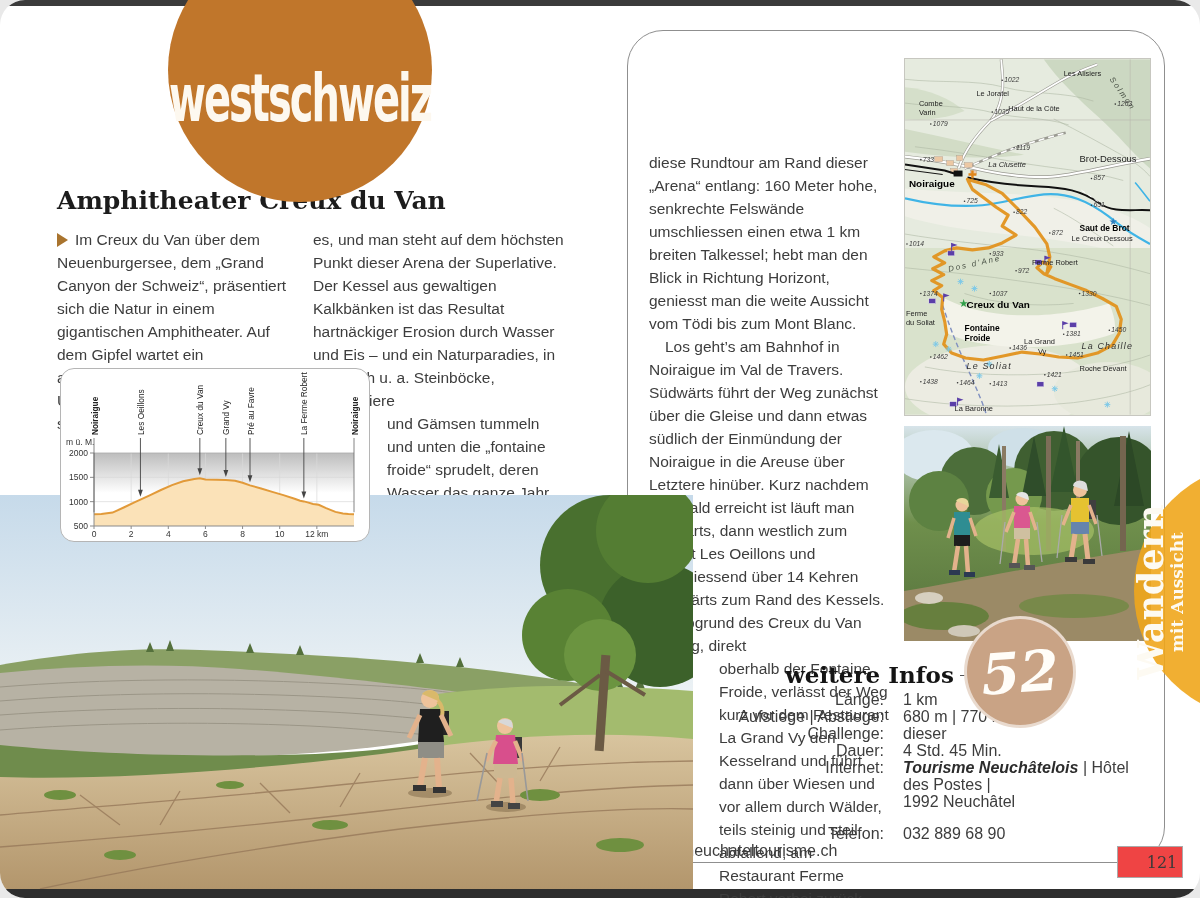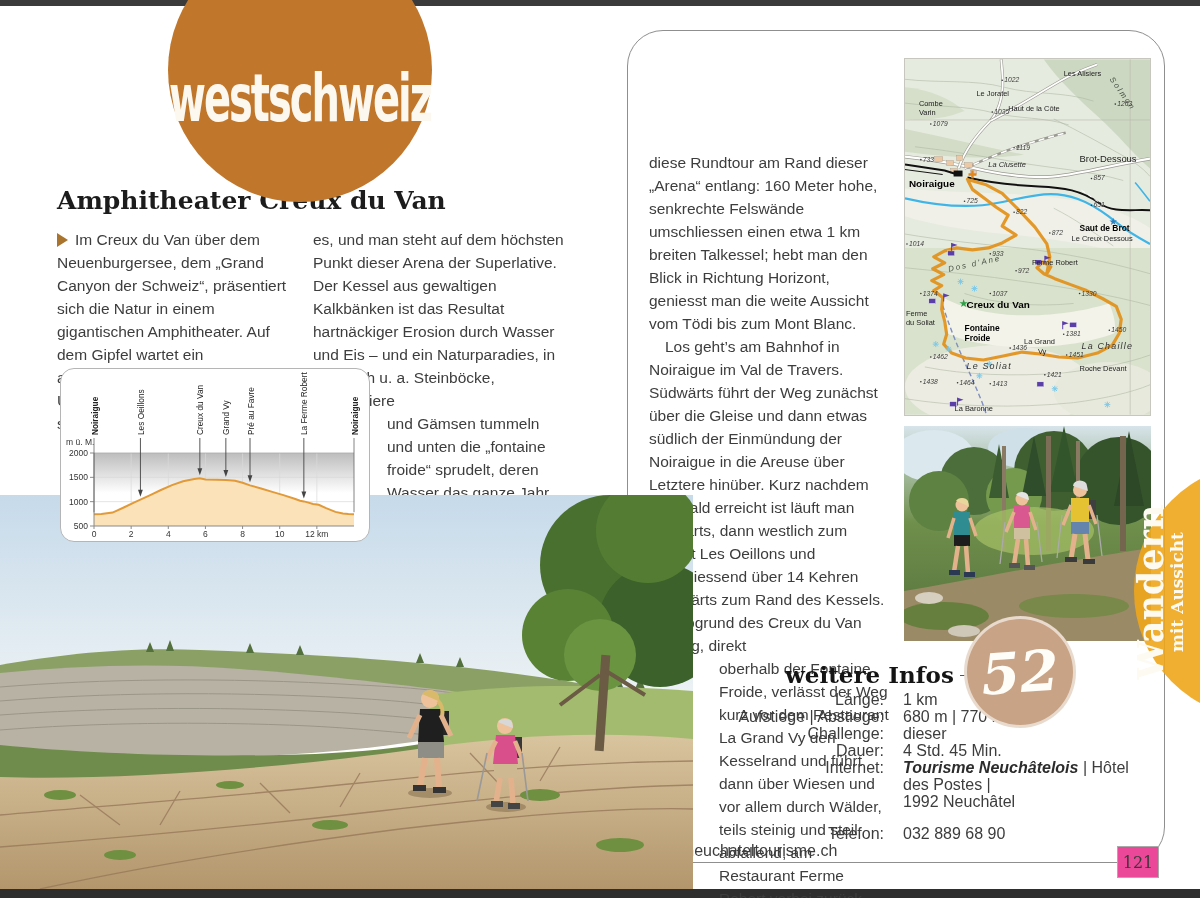--- a/index.html
+++ b/index.html
@@ -1,17 +1,17 @@
 <!DOCTYPE html>
 <html><head>
 <meta charset="utf-8">
 <style>
   html,body{margin:0;padding:0;background:#e9e9e9;}
   .page{position:relative;width:1200px;height:898px;background:#ffffff;overflow:hidden;
-        font-family:"Liberation Sans",sans-serif;color:#3d3d3d;}
+        font-family:"Liberation Sans",sans-serif;color:#3d3d3d;border-radius:25px;}
   .strip-top{position:absolute;left:0;top:0;width:1200px;height:6px;background:#3b3b3b;}
   .strip-bottom{position:absolute;left:0;top:889px;width:1200px;height:9px;background:#2e2e2e;}
 
   
   .logo-circle{position:absolute;left:168px;top:-62px;width:264px;height:264px;border-radius:50%;
                background:#c0762b;z-index:1;display:flex;align-items:center;justify-content:center;}
   .logo-text{font-family:"DejaVu Sans",sans-serif;font-weight:bold;color:#fdf8ef;font-size:40px;
              letter-spacing:-2px;transform:translateY(28px) scaleY(1.65);text-transform:lowercase;}
 
   
@@ -70,23 +70,23 @@
 
   
   .tab-circle{position:absolute;left:1134px;top:463px;width:256px;height:256px;border-radius:50%;
               background:rgba(240,166,28,0.9);z-index:6;}
   .tab-text{position:absolute;left:1050px;top:555px;width:220px;height:74px;z-index:7;
             transform:rotate(-90deg);display:flex;flex-direction:column;align-items:center;
             justify-content:center;color:#fdfaf2;text-align:center;}
   .tab-line1{font-family:"DejaVu Serif",serif;font-weight:bold;font-size:35px;line-height:34px;}
   .tab-line2{font-family:"DejaVu Serif",serif;font-weight:bold;font-size:17px;line-height:18px;}
 
-  .pagenum{position:absolute;left:1117px;top:846px;width:40px;height:30px;background:#ec4899;
+  .pagenum{position:absolute;left:1117px;top:846px;width:40px;height:30px;background:#ef4444;
            border:1px solid #aaa;display:flex;align-items:center;justify-content:center;
-           font-family:"DejaVu Serif",serif;font-size:16px;color:#3a3a3a;z-index:5;}
+           font-family:"DejaVu Serif",serif;font-size:16px;color:#3a3a3a;z-index:5;padding-left:24px;}
 
   
   .m-pl{font-size:7.5px;fill:#1d1d1d;}
   .m-big{font-size:9.5px;fill:#1d1d1d;}
   .m-bold{font-size:10px;font-weight:bold;fill:#000;}
   .m-boldsm{font-size:8.5px;font-weight:bold;fill:#000;}
   .m-it{font-size:7.5px;font-style:italic;fill:#2a2a2a;}
   .m-itbig{font-size:9px;font-style:italic;letter-spacing:1.2px;fill:#333;}
   .m-itsp{font-size:8px;font-style:italic;letter-spacing:2px;fill:#4a5246;}
   .m-h{font-size:6.8px;font-style:italic;fill:#3a3a3a;}

